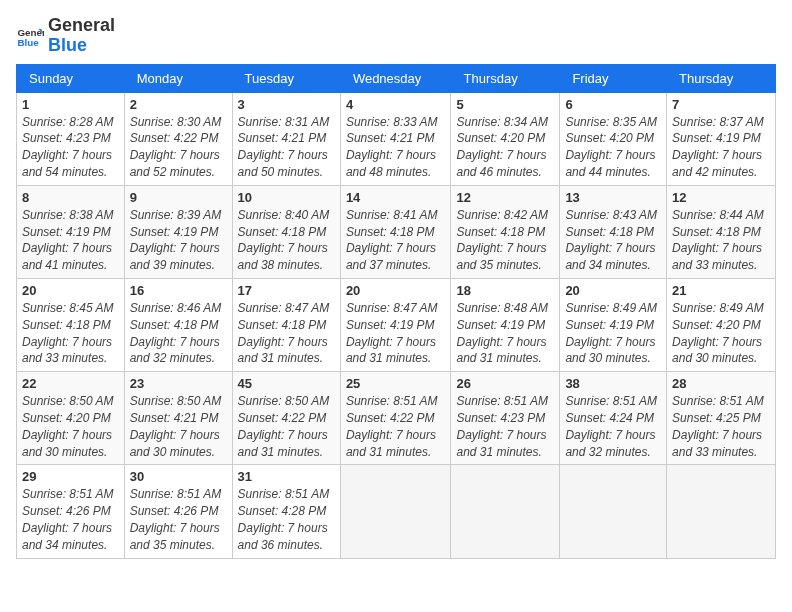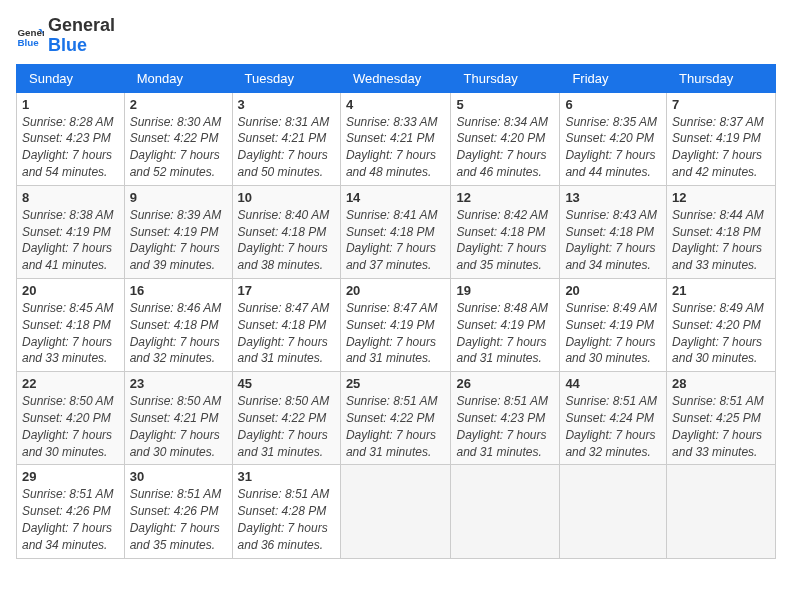--- a/index.html
+++ b/index.html
@@ -269,21 +269,21 @@
       </td>
         <td>
         <span class="day-number">20</span>
         <div class="day-info">
           Sunrise: 8:47 AM<br>
           Sunset: 4:19 PM<br>
           Daylight: 7 hours<br> and 31 minutes.
         </div>
       </td>
         <td>
-        <span class="day-number">19</span>
+        <span class="day-number">18</span>
         <div class="day-info">
           Sunrise: 8:48 AM<br>
           Sunset: 4:19 PM<br>
           Daylight: 7 hours<br> and 31 minutes.
         </div>
       </td>
         <td>
         <span class="day-number">20</span>
         <div class="day-info">
           Sunrise: 8:49 AM<br>
@@ -335,21 +335,21 @@
       </td>
         <td>
         <span class="day-number">26</span>
         <div class="day-info">
           Sunrise: 8:51 AM<br>
           Sunset: 4:23 PM<br>
           Daylight: 7 hours<br> and 31 minutes.
         </div>
       </td>
         <td>
-        <span class="day-number">44</span>
+        <span class="day-number">38</span>
         <div class="day-info">
           Sunrise: 8:51 AM<br>
           Sunset: 4:24 PM<br>
           Daylight: 7 hours<br> and 32 minutes.
         </div>
       </td>
         <td>
         <span class="day-number">28</span>
         <div class="day-info">
           Sunrise: 8:51 AM<br>

